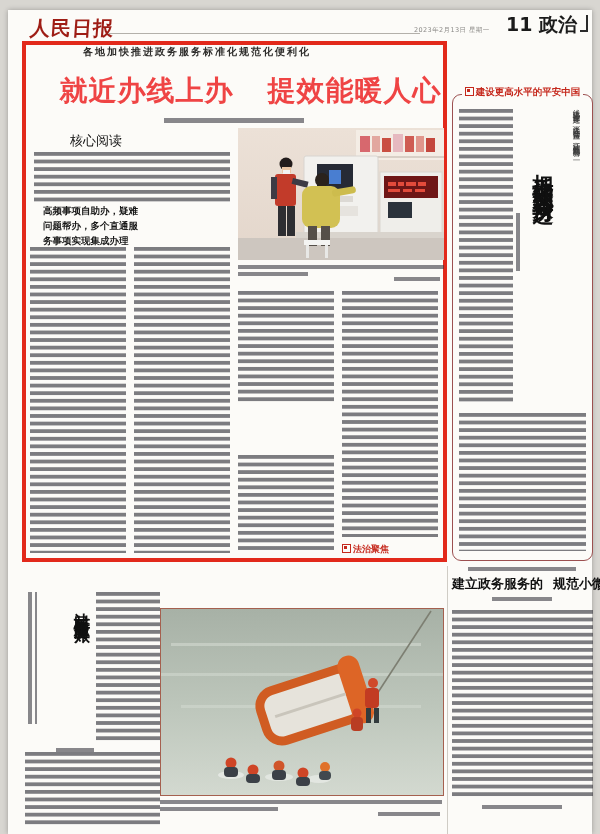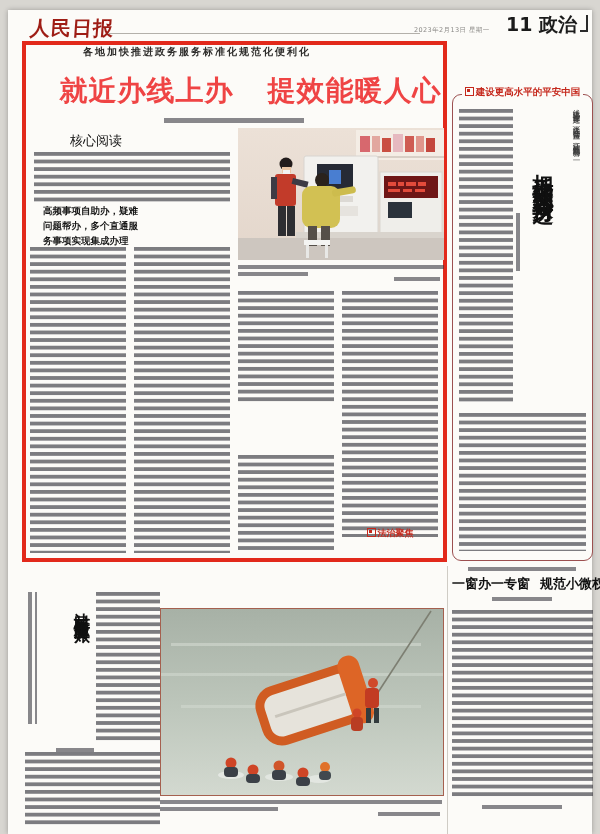--- a/index.html
+++ b/index.html
@@ -51,21 +51,21 @@
   .subhead{font-size:9.5px;font-weight:bold;line-height:1.6;color:#161616;filter:blur(.45px);}
   .subhead-l{left:4px;top:158px;width:98px;margin-left:13px;}
   .subhead-r{left:108px;top:150px;width:98px;}
   .col{width:96px;}
   .col1{left:4px;top:202px;height:306px;}
   .col2{left:108px;top:202px;height:306px;}
   .col3a{left:212px;top:246px;height:112px;}
   .col3-subhead{left:212px;top:362px;width:96px;}
   .col3b{left:212px;top:410px;height:98px;}
   .col4a{left:316px;top:246px;height:246px;}
-  .focus-tag{left:316px;top:482px;width:96px;text-align:center;font-size:9px;font-weight:bold;color:#c5281c;}
+  .focus-tag{left:316px;top:498px;width:96px;text-align:left;font-size:9px;font-weight:bold;color:#c5281c;}
   .sq-icon{display:inline-block;width:7px;height:7px;border:1px solid currentColor;position:relative;margin-right:2px;vertical-align:-1px;}
   .sq-icon::after{content:"";position:absolute;left:1px;top:1px;width:3px;height:3px;background:currentColor;}
 
   
   .rc-box{left:444px;top:84px;width:141px;height:467px;border:1px solid #9c5050;border-radius:9px;box-sizing:border-box;}
   .rc-banner{left:0;top:-9px;width:100%;display:flex;justify-content:center;}
   .rc-banner-text{background:#fcfbf8;padding:0 3px;font-size:9.5px;font-weight:bold;color:#c5281c;white-space:nowrap;filter:blur(.3px);}
   .rc-colL{left:6px;top:14px;width:54px;height:296px;}
   .rc-vbyline{left:63px;top:118px;width:4px;height:58px;}
   .rc-vheadline{left:68px;top:62px;width:36px;height:330px;writing-mode:vertical-rl;text-orientation:upright;
@@ -206,21 +206,21 @@
     </div>
     <div class="abs rc-colL greek"></div>
     <div class="abs rc-vbyline greek-v"></div>
     <div class="abs rc-vheadline">把反诈知识送到群众身边</div>
     <div class="abs rc-vkicker">线上防遏反诈蔓延，线下奔波普法宣传，浙江杭州九五后民警——</div>
     <div class="abs rc-lower greek"></div>
   </div>
 
   <div class="abs rb-kicker-bar bar"></div>
   <div class="abs rb-headline">
-    <span>一窗办一专窗</span><span class="gap"></span><span>规范小微权力</span>
+    <span>建立政务服务的</span><span class="gap"></span><span>规范小微权力</span>
   </div>
   <div class="abs rb-byline-bar bar"></div>
   <div class="abs rb-body greek"></div>
   <div class="abs rb-footer-bar bar"></div>
 
   <div class="abs bl-vkicker greek-v"></div>
   <div class="abs bl-vheadline">让村民看懂村里账</div>
   <div class="abs bl-byline-bar bar"></div>
   <div class="abs bl-col greek"></div>
   <div class="abs bl-wide greek"></div>

